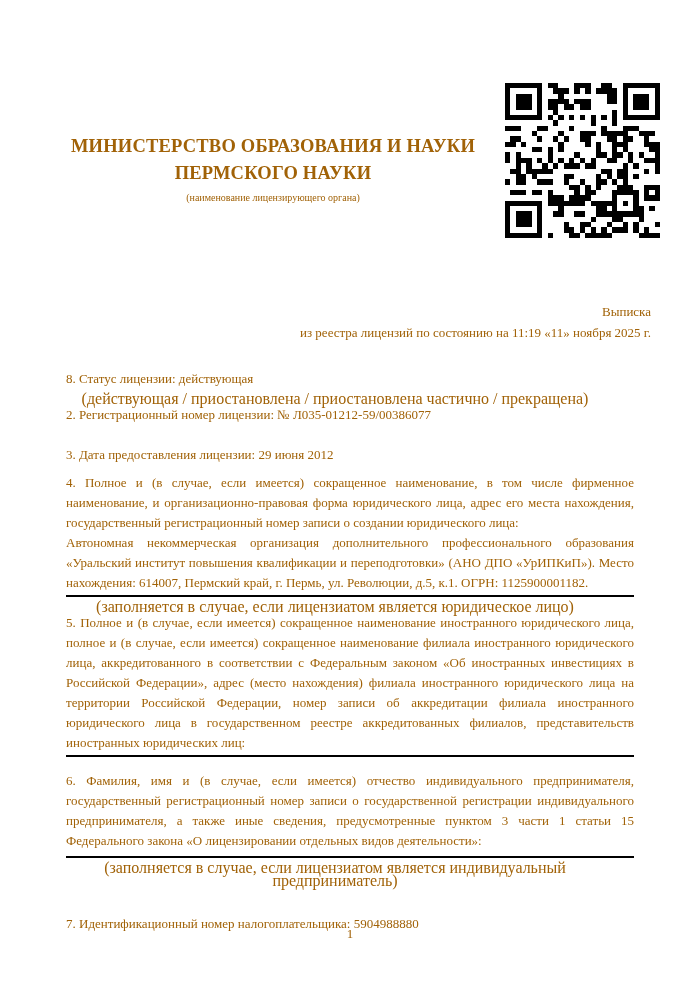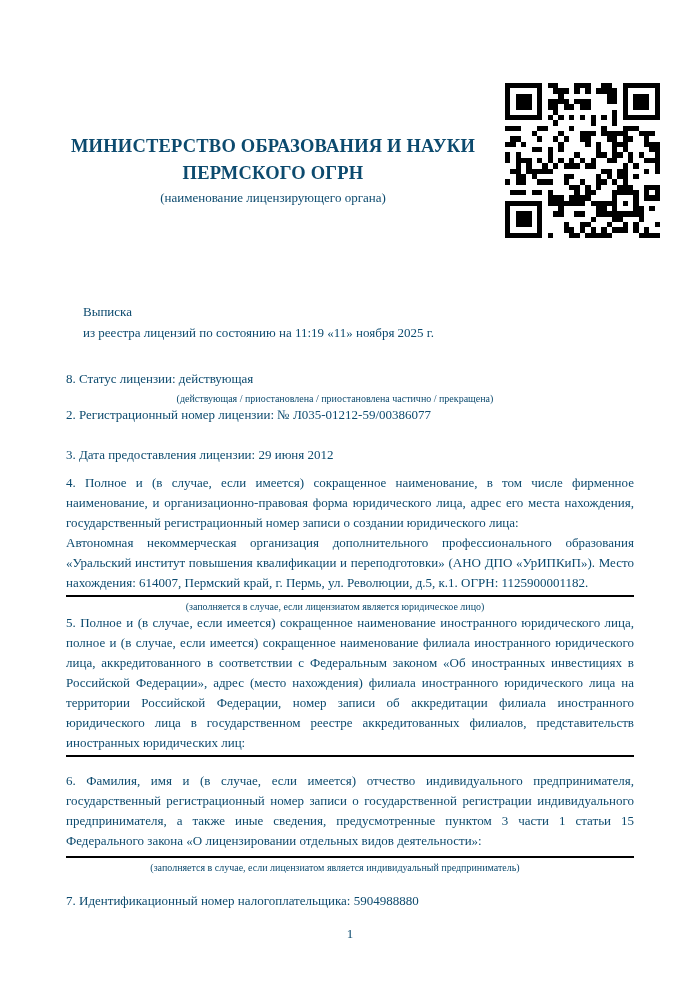--- a/index.html
+++ b/index.html
@@ -1,105 +1,105 @@
 <!DOCTYPE html>
 <html lang="ru"><head>
 <meta charset="utf-8">
 <style>
   html, body { margin: 0; padding: 0; background: #ffffff; }
   .page {
     position: relative;
     width: 700px;
     height: 989px;
     background: #ffffff;
-    color: #0c4a6e;
+    color: #a16207;
     font-family: "Liberation Serif", serif;
     overflow: hidden;
   }
   
   .ministry {
     position: absolute;
     left: 66px;
     top: 133px;
     width: 414px;
     text-align: center;
   }
   .ministry-name {
     font-weight: bold;
     font-size: 18.5px;
     line-height: 27px;
     letter-spacing: 0.2px;
   }
   .ministry-caption {
-    font-size: 13px;
+    font-size: 10px;
     line-height: 13px;
     margin-top: 4px;
   }
   .qr {
     position: absolute;
     left: 505px;
     top: 83px;
     width: 155px;
     height: 155px;
   }
   
   .doc-title {
     position: absolute;
     left: 83px;
     top: 302px;
     width: 568px;
-    text-align: left;
+    text-align: right;
     font-size: 13px;
     line-height: 20.6px;
   }
   
   .content {
     position: absolute;
     left: 66px;
     top: 369px;
     width: 568px;
     font-size: 13px;
     line-height: 20px;
   }
   .field { margin: 0; }
   .para { text-align: justify; }
   .note {
-    font-size: 10px;
+    font-size: 16px;
     line-height: 13px;
     text-align: center;
     margin: 3px 30px 0 0;
   }
   .rule {
     height: 0;
     border-top: 2px solid #000000;
     margin-top: 2px;
   }
   .rule.gapped { margin-top: 5px; }
   .mt13 { }
   .mt12 { margin-top: 20px; }
   .mt8  { margin-top: 8px; }
   .mt14 { margin-top: 14px; }
-  .mt17 { margin-top: 17px; }
+  .mt17 { margin-top: 27px; }
   .page-number {
     position: absolute;
     left: 0;
     top: 926px;
     width: 700px;
     text-align: center;
     font-size: 13px;
   }
 </style>
 </head>
 <body>
 
 <div class="page">
 
   <div class="ministry">
     <div class="ministry-name">МИНИСТЕРСТВО ОБРАЗОВАНИЯ И НАУКИ</div>
-    <div class="ministry-name">ПЕРМСКОГО ОГРН</div>
+    <div class="ministry-name">ПЕРМСКОГО НАУКИ</div>
     <div class="ministry-caption">(наименование лицензирующего органа)</div>
   </div>
 
   <div class="qr" id="qr-box"><svg viewBox="0 0 29 29" width="155" height="155" shape-rendering="crispEdges" fill="#000000">
         <rect width="29" height="29" fill="#ffffff"></rect>
         <rect x="0" y="0" width="1" height="1"></rect>
         <rect x="1" y="0" width="1" height="1"></rect>
         <rect x="2" y="0" width="1" height="1"></rect>
         <rect x="3" y="0" width="1" height="1"></rect>
         <rect x="4" y="0" width="1" height="1"></rect>

